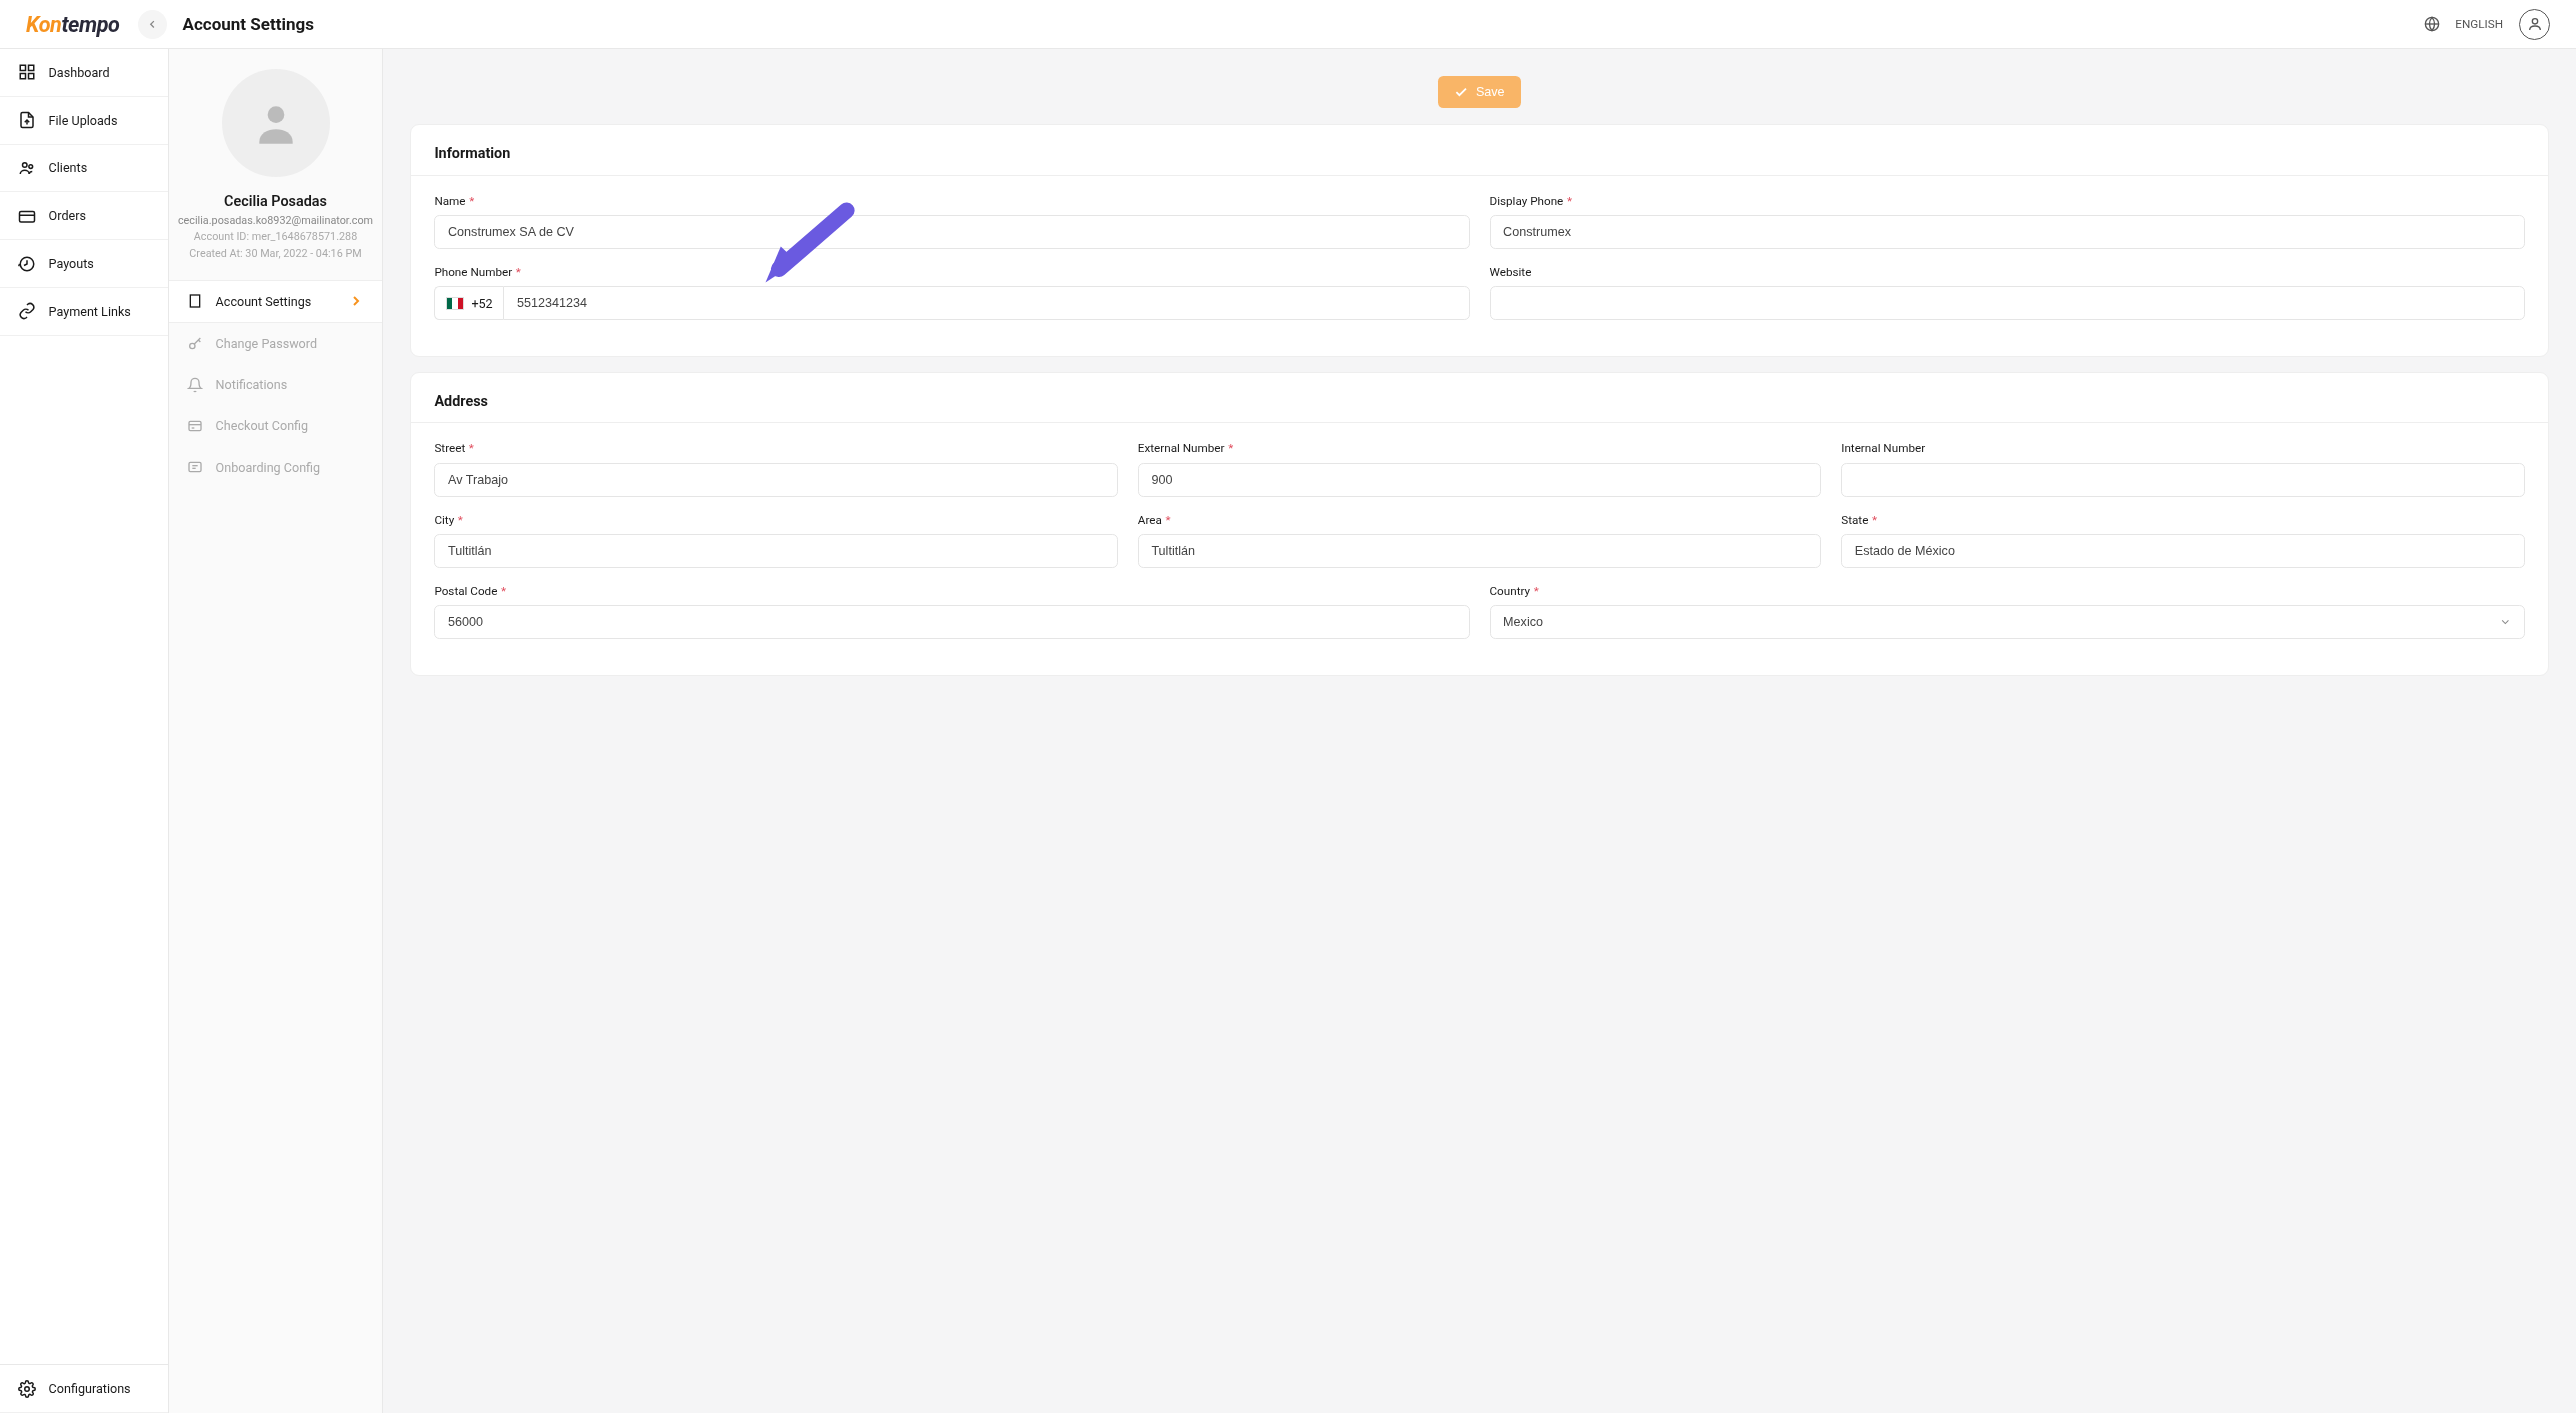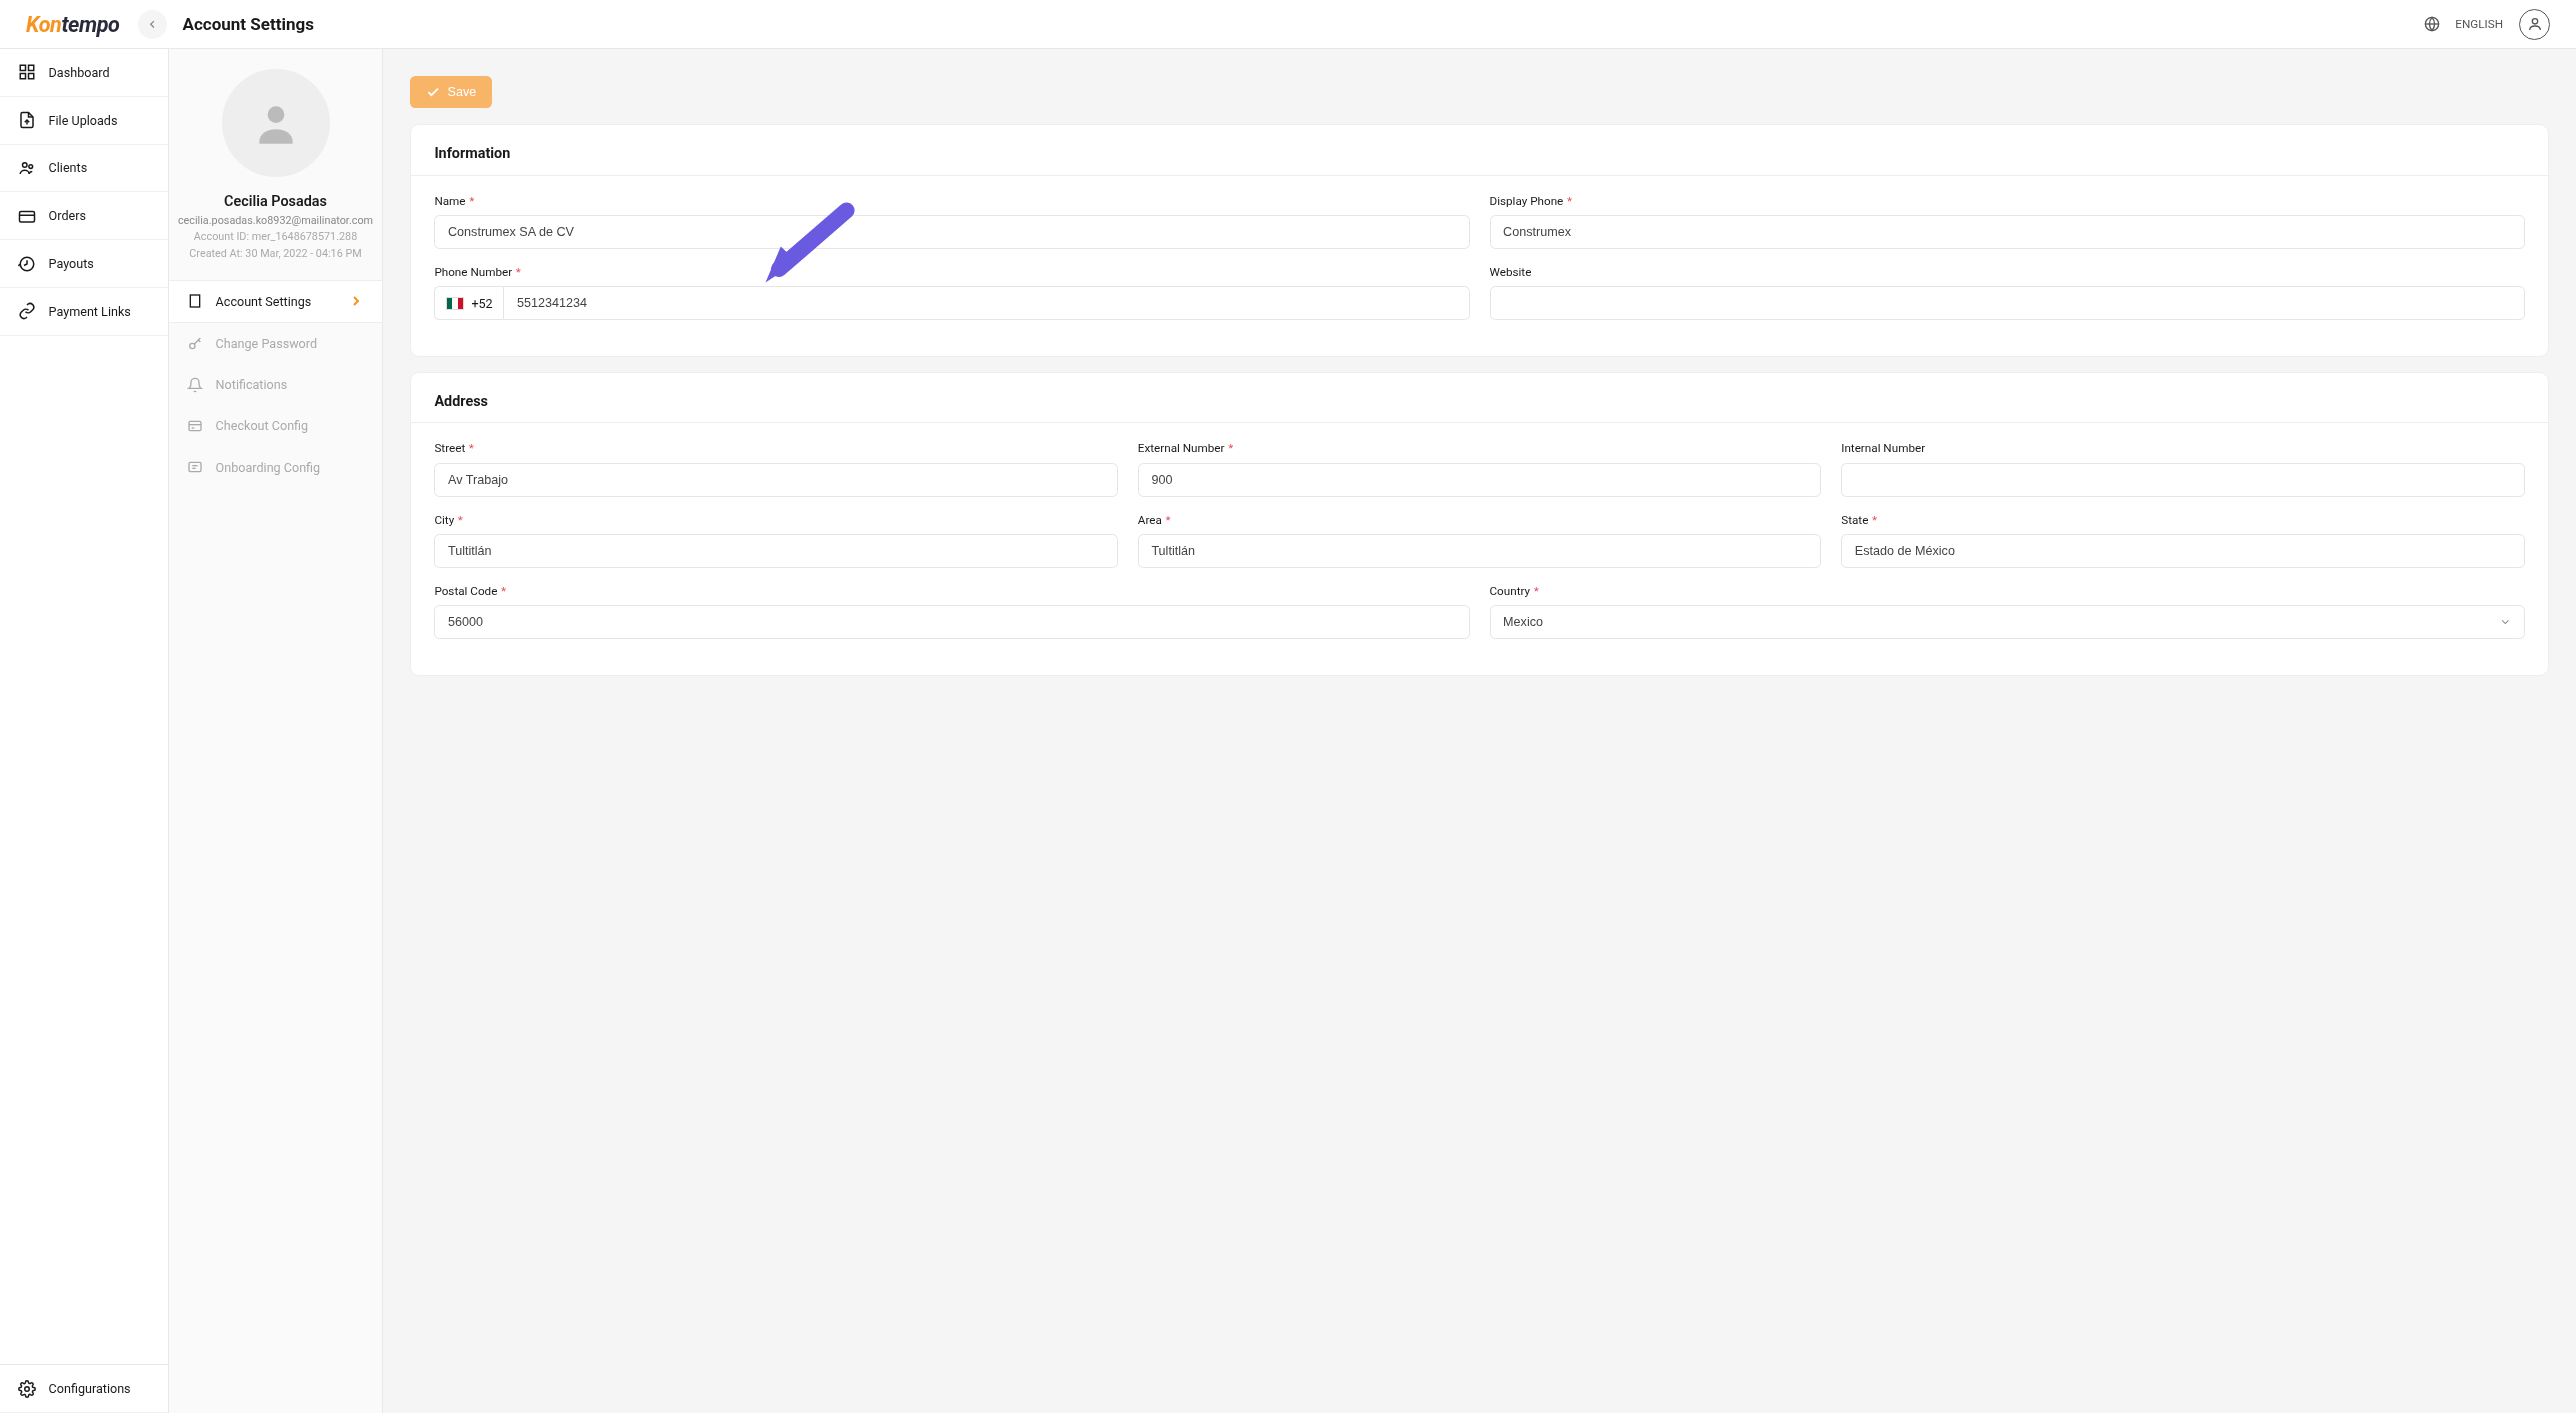--- a/index.html
+++ b/index.html
@@ -33,21 +33,21 @@
 .user-email { text-align: center; font-size: 10.8px; color: #888; margin-top: 3.6px; }
 .user-meta { text-align: center; font-size: 10.8px; color: #aaa; margin-top: 3.6px; }
 .sub-nav { margin-top: 20px; }
 .sub-item { display: flex; align-items: center; gap: 12.6px; padding: 12.6px 18px; cursor: pointer; color: #aaa; font-size: 12.6px; position: relative; }
 .sub-item.active { background: #fff; color: #1a1a1a; border-top: 0.9px solid #eee; border-bottom: 0.9px solid #eee; }
 .sub-item .chev { margin-left: auto; color: #f7931e; }
 .sub-item svg { width: 16px; height: 16px; flex-shrink: 0; }
 
 
 .main { flex: 1; background: #f5f5f6; padding: 27px; position: relative; }
-.save-row { display: flex; justify-content: flex-start; margin-bottom: 16px; }
+.save-row { display: flex; justify-content: center; margin-bottom: 16px; }
 .save-btn { background: #f9b567; color: #fff; border: none; border-radius: 5.4px; padding: 9px 16px; font-size: 12.6px; font-weight: 500; display: flex; align-items: center; gap: 7.2px; cursor: pointer; }
 .card { background: #fff; border-radius: 9px; padding: 20px 23.4px; margin-bottom: 14.4px; border: 0.9px solid #eee; }
 .card-title { font-size: 14.4px; font-weight: 700; margin-bottom: 7.2px; }
 .card hr { border: none; border-top: 0.9px solid #eee; margin: 12.6px -23.4px 18px; }
 .row { display: flex; gap: 20px; margin-bottom: 16px; }
 .field { flex: 1; }
 .field.half { flex: 0 0 calc(50% - 10px); }
 .label { font-size: 11.7px; font-weight: 400; color: #1a1a1a; margin-bottom: 7.2px; display: block; }
 .req { color: #e04f5f; margin-left: 3.6px; }
 .input { width: 100%; height: 34px; border: 0.9px solid #e5e5e5; border-radius: 5.4px; padding: 0 12.6px; font-size: 12.6px; color: #444; background: #fff; }

